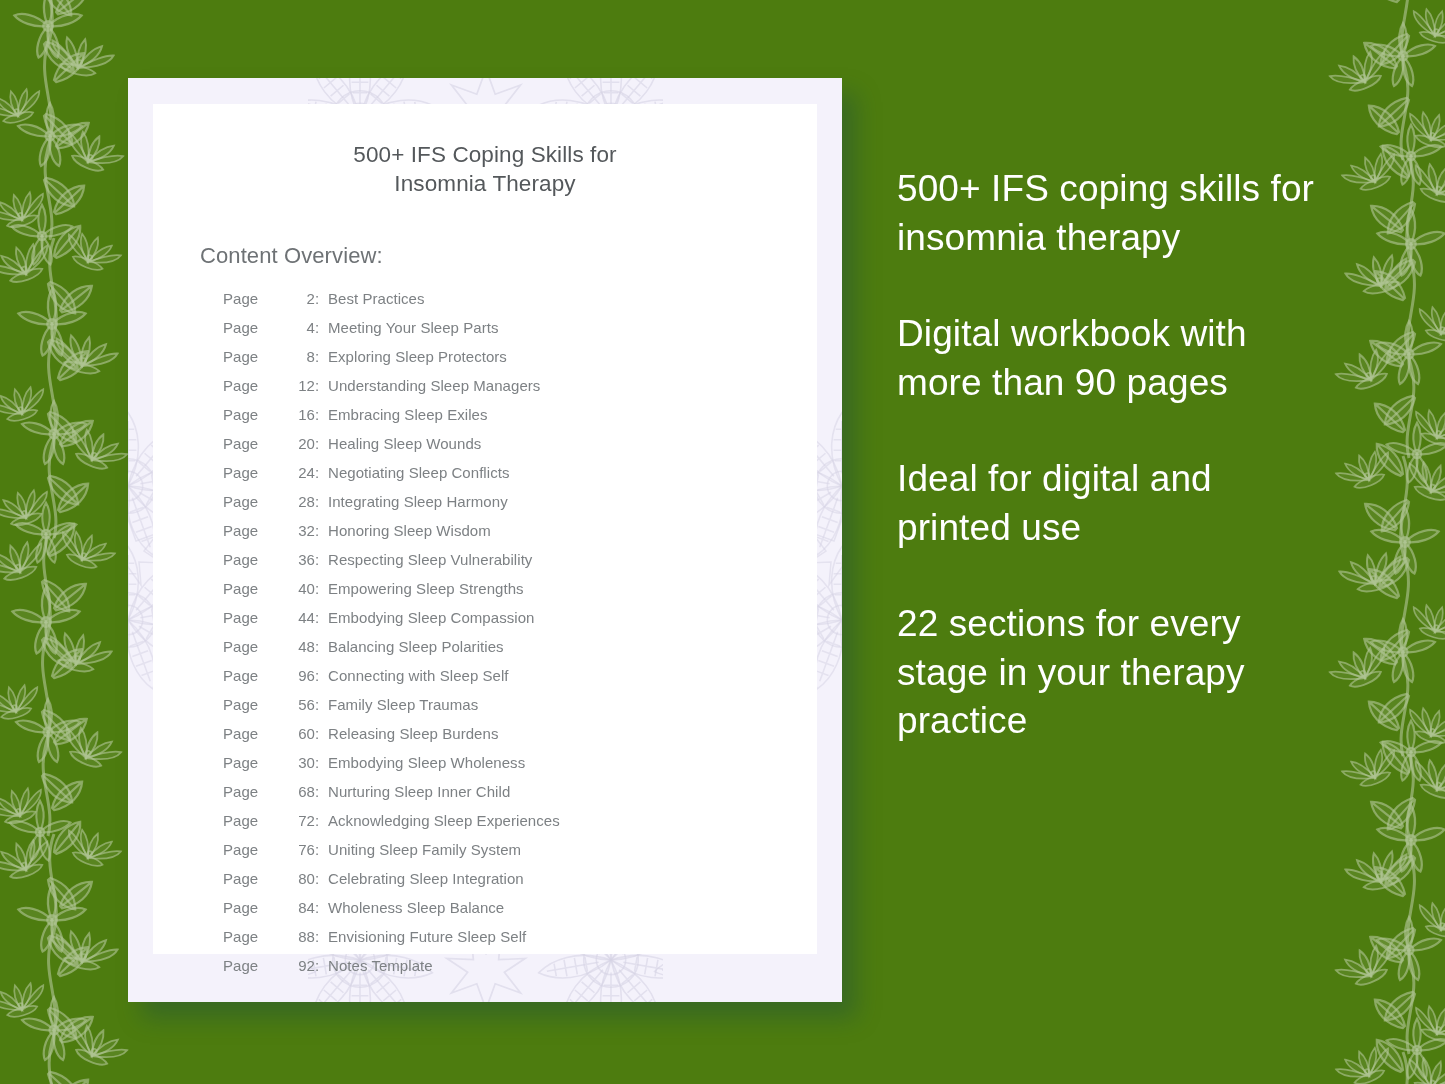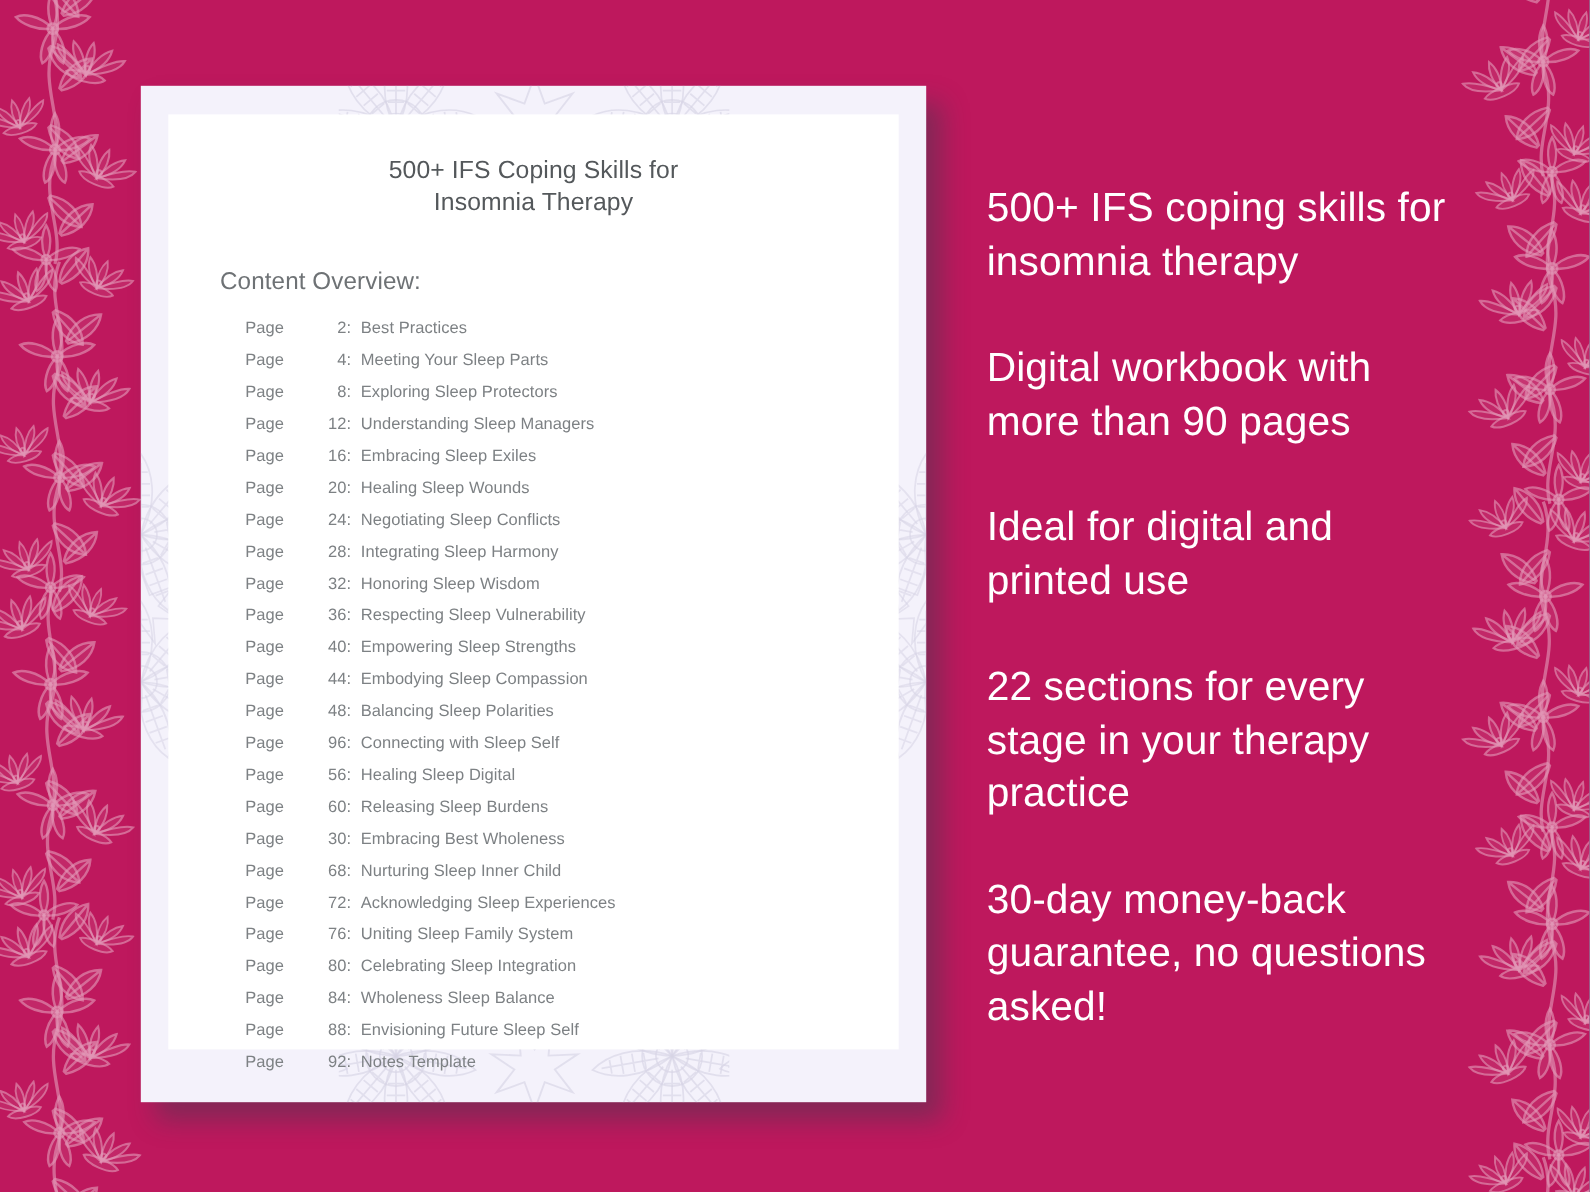--- a/index.html
+++ b/index.html
@@ -11,21 +11,21 @@
     height: 1084px;
     overflow: hidden;
     font-family: "Liberation Sans", sans-serif;
     background: #5ecacd;
   }
 
   #stage {
     position: relative;
     width: 1445px;
     height: 1084px;
-    background: #be185d;
+    background: #4d7c0f;
     overflow: hidden;
   }
 
   
   .vine {
     position: absolute;
     top: -20px;
     height: 1124px;
     width: 150px;
     opacity: 0.55;
@@ -352,33 +352,33 @@
           <li class="toc-row">
             <span class="toc-page">Page</span>
             <span class="toc-num">96</span>
             <span class="toc-colon">:</span>
             <span class="toc-title">Connecting with Sleep Self</span>
           </li>
           <li class="toc-row">
             <span class="toc-page">Page</span>
             <span class="toc-num">56</span>
             <span class="toc-colon">:</span>
-            <span class="toc-title">Healing Sleep Digital</span>
+            <span class="toc-title">Family Sleep Traumas</span>
           </li>
           <li class="toc-row">
             <span class="toc-page">Page</span>
             <span class="toc-num">60</span>
             <span class="toc-colon">:</span>
             <span class="toc-title">Releasing Sleep Burdens</span>
           </li>
           <li class="toc-row">
             <span class="toc-page">Page</span>
             <span class="toc-num">30</span>
             <span class="toc-colon">:</span>
-            <span class="toc-title">Embracing Best Wholeness</span>
+            <span class="toc-title">Embodying Sleep Wholeness</span>
           </li>
           <li class="toc-row">
             <span class="toc-page">Page</span>
             <span class="toc-num">68</span>
             <span class="toc-colon">:</span>
             <span class="toc-title">Nurturing Sleep Inner Child</span>
           </li>
           <li class="toc-row">
             <span class="toc-page">Page</span>
             <span class="toc-num">72</span>
@@ -417,16 +417,15 @@
           </li>
         </ul>
     </div>
   </div>
 
   <div id="bullets">
       <p class="bullet">500+ IFS coping skills for insomnia therapy</p>
       <p class="bullet">Digital workbook with more than 90 pages</p>
       <p class="bullet">Ideal for digital and printed use</p>
       <p class="bullet">22 sections for every stage in your therapy practice</p>
-      <p class="bullet">30-day money-back guarantee, no questions asked!</p>
     </div>
 
 </div>
 
 </body></html>

